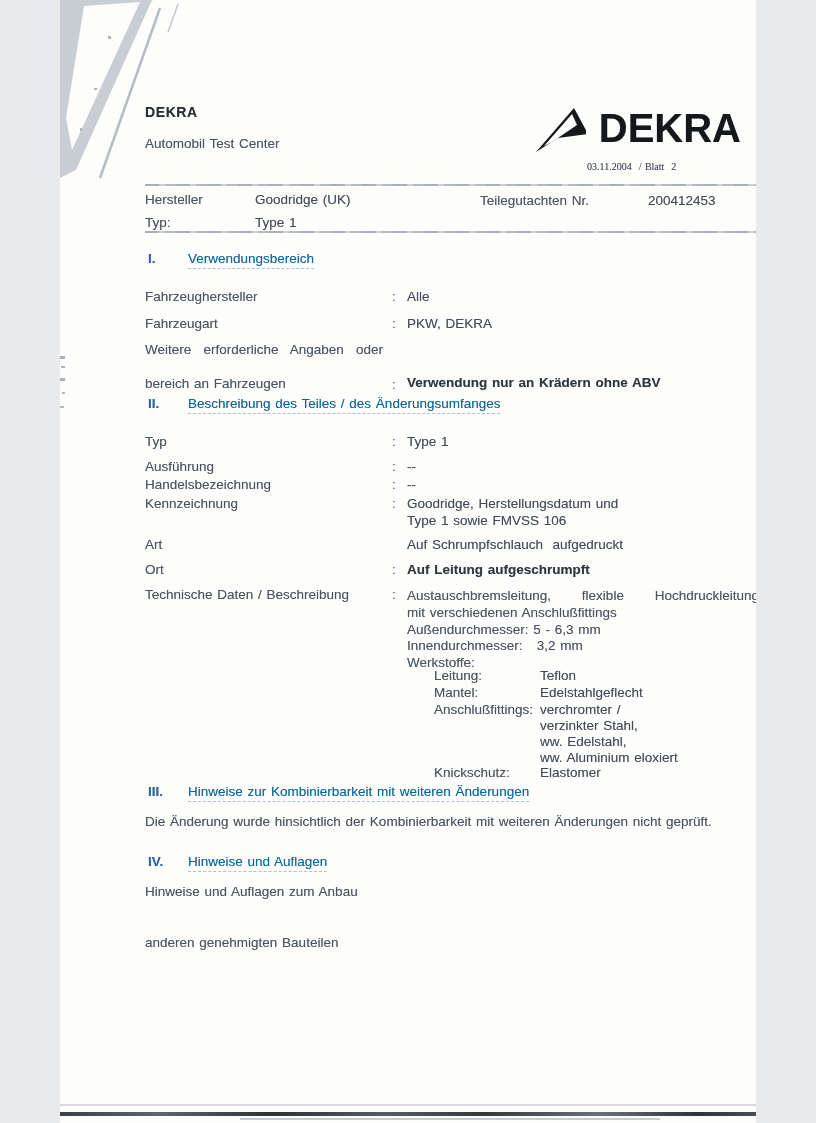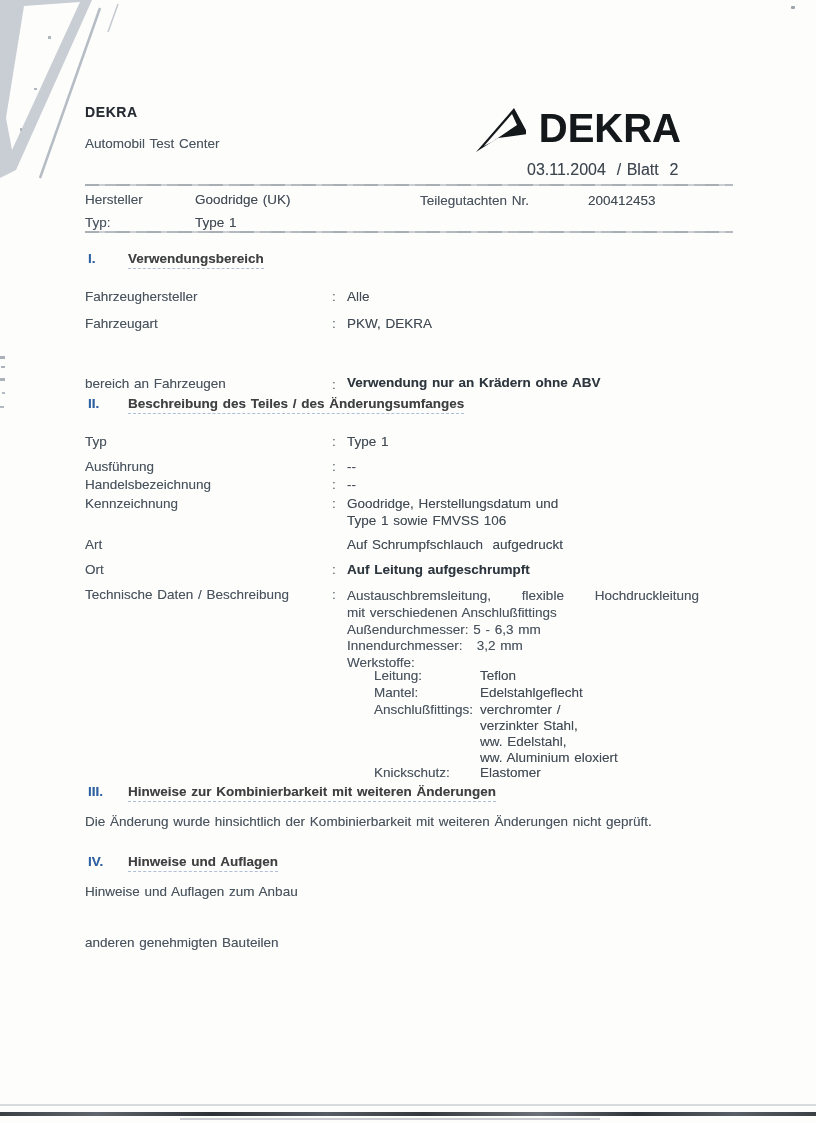--- a/index.html
+++ b/index.html
@@ -1,35 +1,35 @@
 <!DOCTYPE html>
 <html><head>
 <meta charset="utf-8">
 <style>
   html,body{margin:0;padding:0;background:#e9eaec;}
   .page{
-    position:relative; width:816px; height:1123px; margin:0 auto;
+    position:relative; width:696px; height:1123px; margin:0 auto;
     background:#fdfdfc; overflow:hidden;
     font-family:"Liberation Sans","DejaVu Sans",sans-serif;
     color:#49525b; font-size:13.5px;
     text-shadow:0 0 .5px rgba(92,102,112,.5);
     word-spacing:1px;
   }
   .abs{position:absolute; white-space:nowrap;}
   .pre{white-space:pre;}
   .brand{font-weight:700; color:#262c32; letter-spacing:.6px; font-size:14px;}
   .dept{color:#4b555f;}
   .logo-text{font-weight:800; font-size:40px; letter-spacing:0; color:#15181b; line-height:1;}
-  .date{color:#3e474f; font-size:16px;}
+  .date{color:#3e474f; font-size:10px;font-family:Liberation Serif, serif;}
   .rule{height:2px; opacity:.85;
     background:repeating-linear-gradient(90deg,#9aa1a9 0 14px,#c2c7cc 14px 20px,#a8aeb5 20px 31px);}
   .meta-label{color:#4a545e;}
   .meta-val{color:#424b54;}
   .h-num{color:#2b61a5; font-weight:700;}
-  .h-title{color:#404040; font-weight:700; padding-bottom:2px;
+  .h-title{color:#0369a1; font-weight:400; padding-bottom:2px;
     border-bottom:1px dashed rgba(110,140,185,.55);}
   .lbl{color:#4a545e;}
   .col{color:#6a747e;}
   .val{color:#424b54; white-space:pre;}
   .val-bold{color:#2e363e; font-weight:700; white-space:pre;}
   .para{color:#4a545e; line-height:17px;}
   .just{text-align:justify; text-align-last:justify; white-space:normal;}
   .wsub{color:#4a545e;}
   .scan-bottom-faint{position:absolute; left:0; width:816px; height:2px; background:#d9dcdf;}
   .scan-bottom{position:absolute; left:0; width:816px; height:4px;
@@ -82,20 +82,21 @@
   <div class="abs h-title" style="left:128px;top:251px">Verwendungsbereich</div>
 
   <div class="abs lbl" style="left:85px;top:289px">Fahrzeughersteller</div>
   <div class="abs col" style="left:332px;top:289px">:</div>
   <div class="abs val" style="left:347px;top:289px">Alle</div>
 
   <div class="abs lbl" style="left:85px;top:316px">Fahrzeugart</div>
   <div class="abs col" style="left:332px;top:316px">:</div>
   <div class="abs val" style="left:347px;top:316px">PKW, DEKRA</div>
 
+  <div class="abs para just" style="left:85px;top:341px;width:238px">Weitere erforderliche Angaben oder</div>
   <div class="abs para" style="left:85px;top:375px">bereich an Fahrzeugen</div>
   <div class="abs col" style="left:332px;top:377px">:</div>
   <div class="abs val-bold" style="left:347px;top:375px">Verwendung nur an Krädern ohne ABV</div>
 
   <div class="abs h-num" style="left:88px;top:396px">II.</div>
   <div class="abs h-title" style="left:128px;top:396px">Beschreibung des Teiles / des Änderungsumfanges</div>
 
   <div class="abs lbl" style="left:85px;top:434px">Typ</div>
   <div class="abs col" style="left:332px;top:434px">:</div>
   <div class="abs val" style="left:347px;top:434px">Type 1</div>

